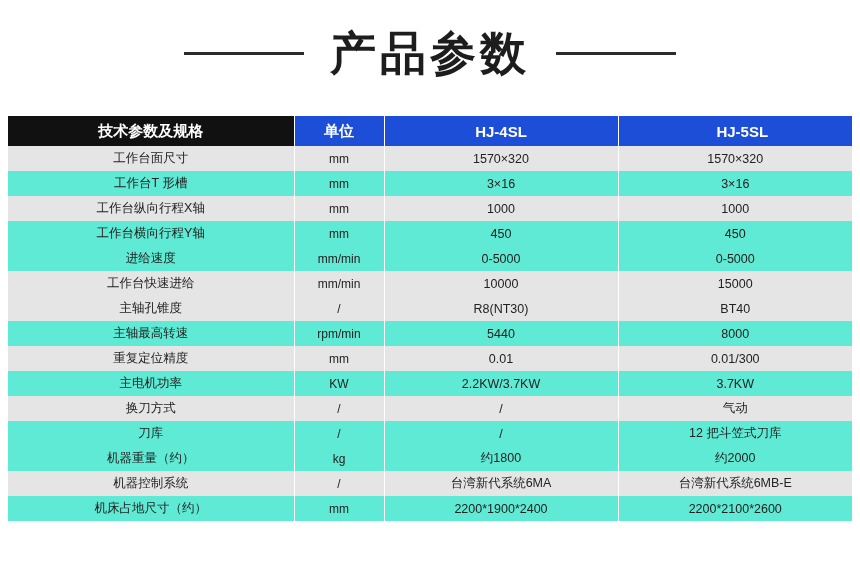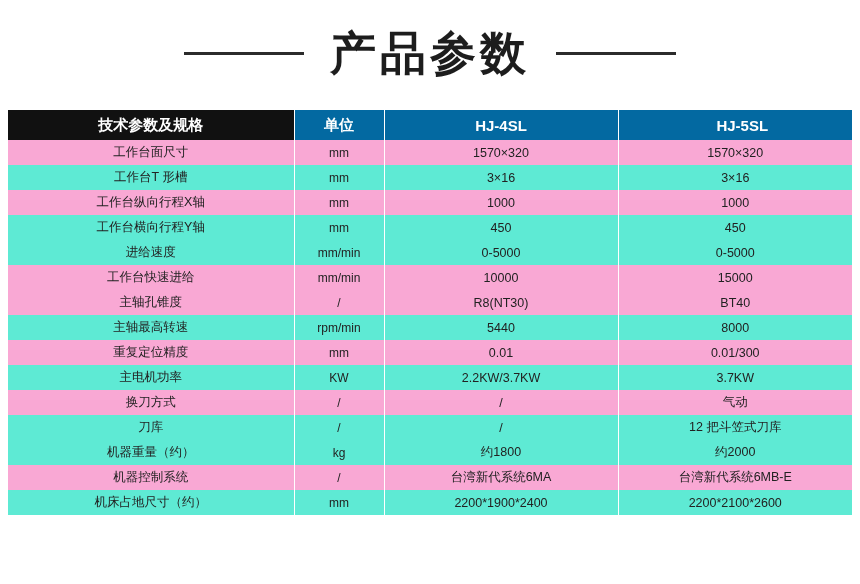--- a/index.html
+++ b/index.html
@@ -57,21 +57,21 @@
     font-weight: bold;
     color: rgba(120,120,120,0.16);
     letter-spacing: 10px;
     pointer-events: none;
     z-index: 5;
     user-select: none;
   }
 
   
   .table-wrap {
-    margin: 10px 8px;
+    margin: 16px 8px;
     position: relative;
     z-index: 10;
   }
   table.spec {
     width: 844px;
     border-collapse: collapse;
     table-layout: fixed;
   }
   table.spec col.c1 { width: 286px; }
   table.spec col.c2 { width: 90px; }
@@ -88,25 +88,25 @@
     box-sizing: border-box;
   }
   table.spec thead th {
     height: 30px;
     font-size: 15px;
     font-weight: bold;
     color: #ffffff;
   }
   thead th.h-name { background: #111111; }
   thead th.h-unit,
-  thead th.h-model { background: #0369a1; }
+  thead th.h-model { background: #1d4ed8; }
   thead th:last-child { border-right: none; padding-left: 16px; }
 
   tbody tr td { color: #222222; }
-  tbody tr.odd td { background: #f9a8d4; }
+  tbody tr.odd td { background: #e5e5e5; }
   tbody tr.even td { background: #5eead4; }
   tbody td:last-child { border-right: none; }
   tbody td.col-name { font-size: 12.5px; }
   tbody td.col-unit { font-size: 12px; }
 </style>
 </head>
 <body>
 
 <div class="page">
 

